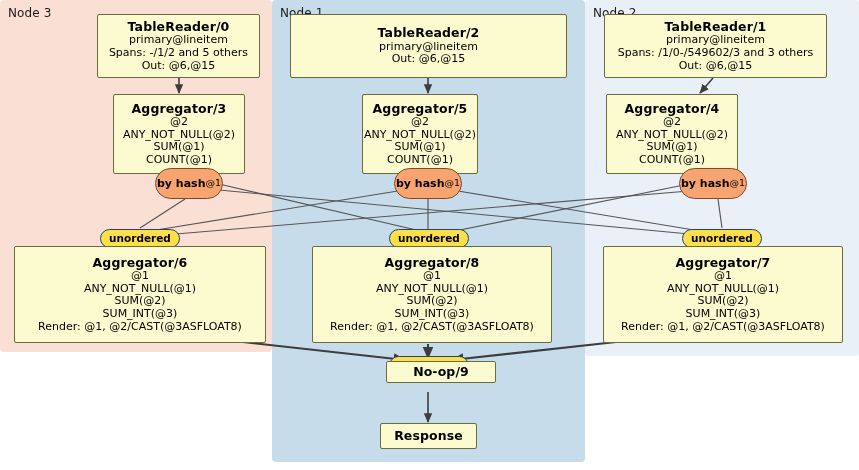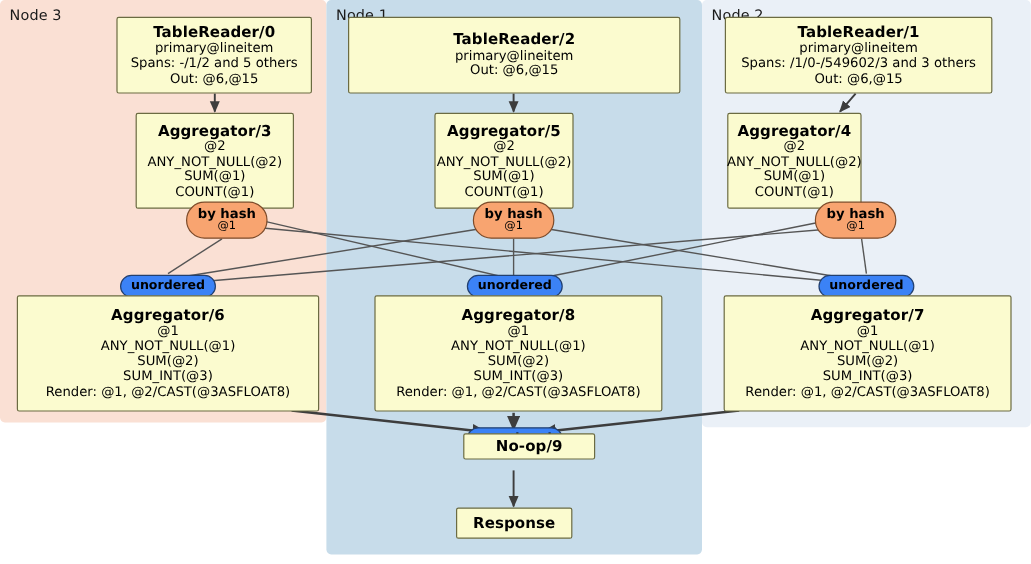--- a/index.html
+++ b/index.html
@@ -19,26 +19,26 @@
 
   
   .box{position:absolute;background:#fbfbcf;border:1.1px solid #6b6b42;
        border-radius:2px;box-sizing:border-box;text-align:center;
        display:flex;flex-direction:column;justify-content:center;
        align-items:center;color:#000;line-height:1.15;}
   .box .ttl{font-weight:bold;font-size:12.5px;letter-spacing:.1px;}
   .box .ln{font-size:11px;letter-spacing:0;white-space:nowrap;}
 
   .pill{position:absolute;box-sizing:border-box;border-radius:999px;
-        display:flex;flex-direction:column;justify-content:center;
+        display:flex;justify-content:center;
         align-items:center;line-height:1.05;text-align:center;}
   .pill.hash{background:#f8a470;border:1.1px solid #7d4b2a;}
   .pill.hash .ttl{font-weight:bold;font-size:11px;color:#000;}
   .pill.hash .sub{font-size:9.5px;color:#000;margin-top:-1px;}
-  .pill.unord{background:#3b82f6;border:1.1px solid #23406f;}
+  .pill.unord{background:#fde047;border:1.1px solid #23406f;}
   .pill.unord .ttl{font-weight:bold;font-size:10.5px;color:#000;}
 
   .big{font-size:14px;font-weight:bold;}
 </style>
 </head>
 <body>
 
 <div id="stage">
 
   <div class="panel" style="left:0;top:0;width:272px;height:352px;background:#fae0d4;"></div>
@@ -110,21 +110,21 @@
   </div>
 
   <div class="box" style="left:362px;top:94px;width:116px;height:80px;">
     <div class="ttl">Aggregator/5</div>
     <div class="ln">@2</div>
     <div class="ln">ANY_NOT_NULL(@2)</div>
     <div class="ln">SUM(@1)</div>
     <div class="ln">COUNT(@1)</div>
   </div>
 
-  <div class="box" style="left:606px;top:94px;width:112px;height:80px;">
+  <div class="box" style="left:606px;top:94px;width:132px;height:80px;">
     <div class="ttl">Aggregator/4</div>
     <div class="ln">@2</div>
     <div class="ln">ANY_NOT_NULL(@2)</div>
     <div class="ln">SUM(@1)</div>
     <div class="ln">COUNT(@1)</div>
   </div>
 
   <div class="pill hash" style="left:155px;top:168px;width:68px;height:31px;">
     <div class="ttl">by hash</div>
     <div class="sub">@1</div>

